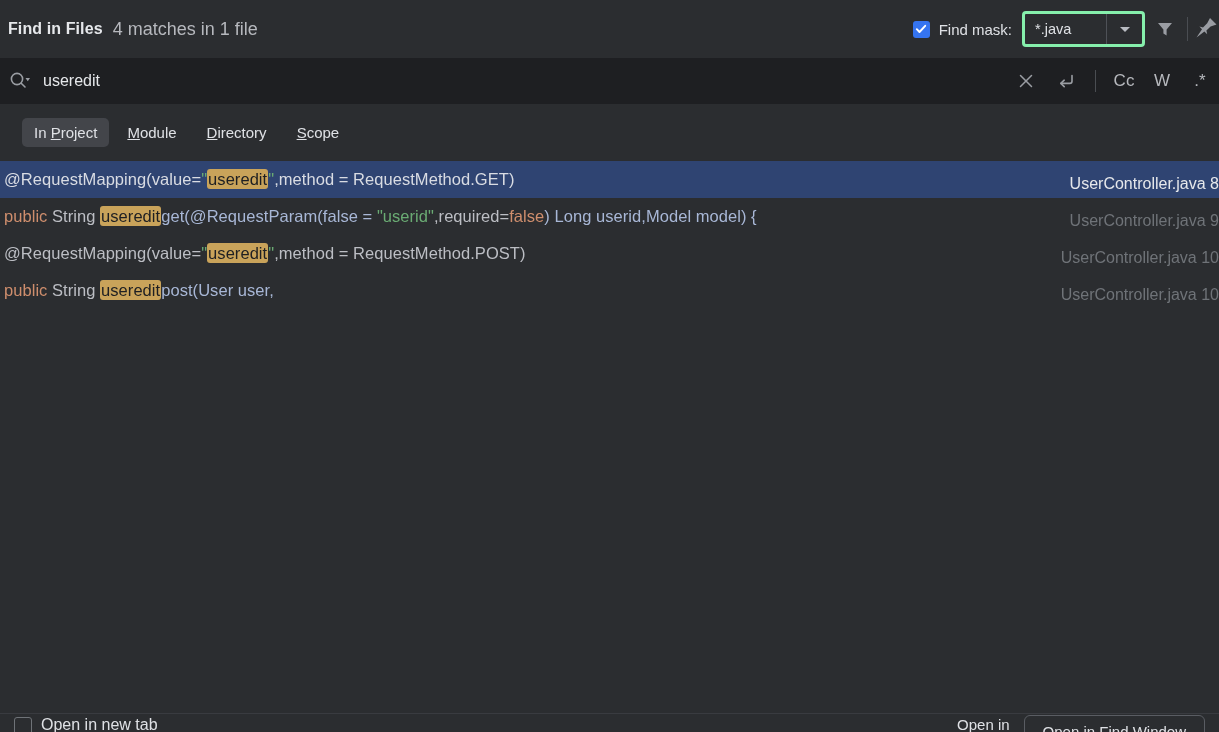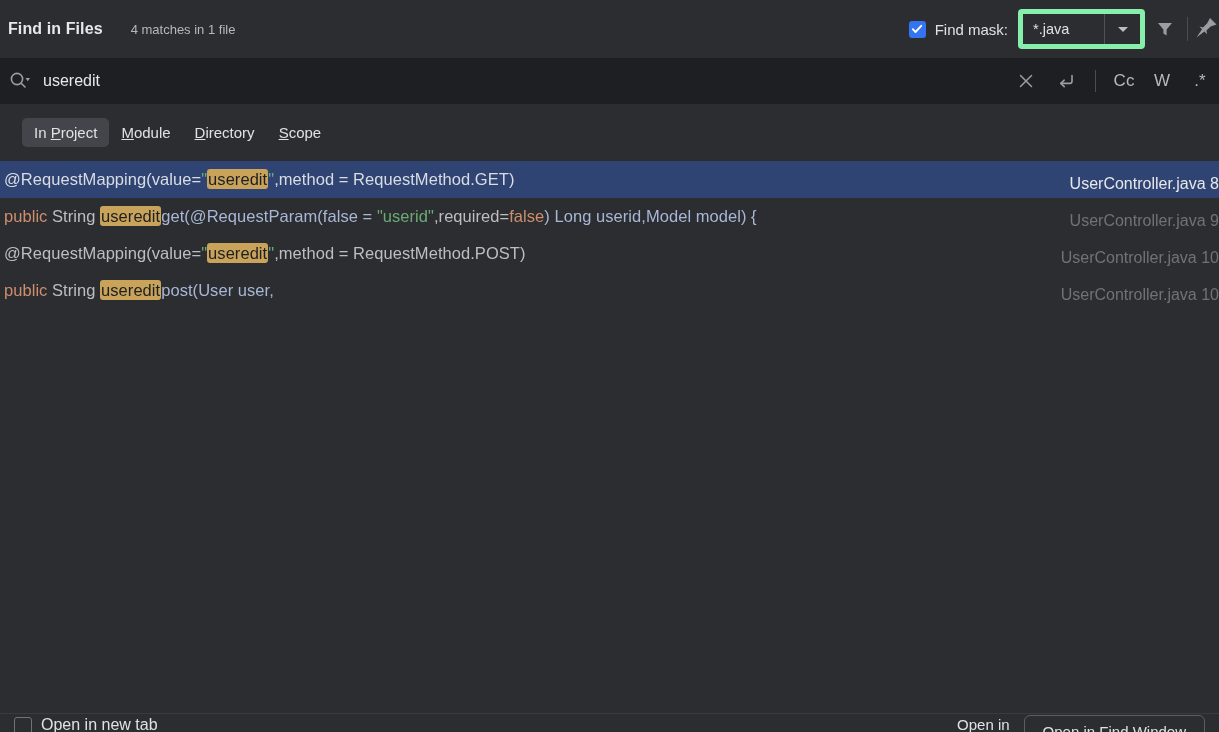--- a/index.html
+++ b/index.html
@@ -34,23 +34,23 @@
     padding: 0 0 0 8px;
     box-sizing: border-box;
   }
   .header-title {
     font-size: 16px;
     font-weight: bold;
     color: #e6e8eb;
     letter-spacing: 0.1px;
   }
   .header-subtitle {
-    font-size: 13px;
+    font-size: 18px;
     color: #b6b8bd;
-    margin-left: 28px;
+    margin-left: 10px;
   }
   .header-right {
     margin-left: auto;
     display: flex;
     align-items: center;
     height: 100%;
     padding-right: 0;
   }
   .checkbox {
     width: 17px;
@@ -67,21 +67,21 @@
   .filemask-label {
     font-size: 15px;
     color: #dfe1e5;
     margin-right: 10px;
     white-space: nowrap;
   }
   .combo {
     display: flex;
     align-items: stretch;
     height: 30px;
-    border: 5px solid #86efac;
+    border: 3px solid #86efac;
     border-radius: 4px;
     background: #2b2d30;
     overflow: hidden;
   }
   .combo-value {
     display: flex;
     align-items: center;
     padding: 0 13px 0 10px;
     font-size: 14.5px;
     color: #dfe1e5;
@@ -180,20 +180,21 @@
 
   
   .tabs {
     height: 57px;
     min-height: 57px;
     background: #2b2d30;
     display: flex;
     align-items: center;
     padding-left: 22px;
     box-sizing: border-box;
+    gap: 6px;
   }
   .tab {
     font-size: 15px;
     color: #dfe1e5;
     padding: 6px 12px;
     border-radius: 5px;
     white-space: nowrap;
   }
   .tab.selected {
     background: #43454a;

